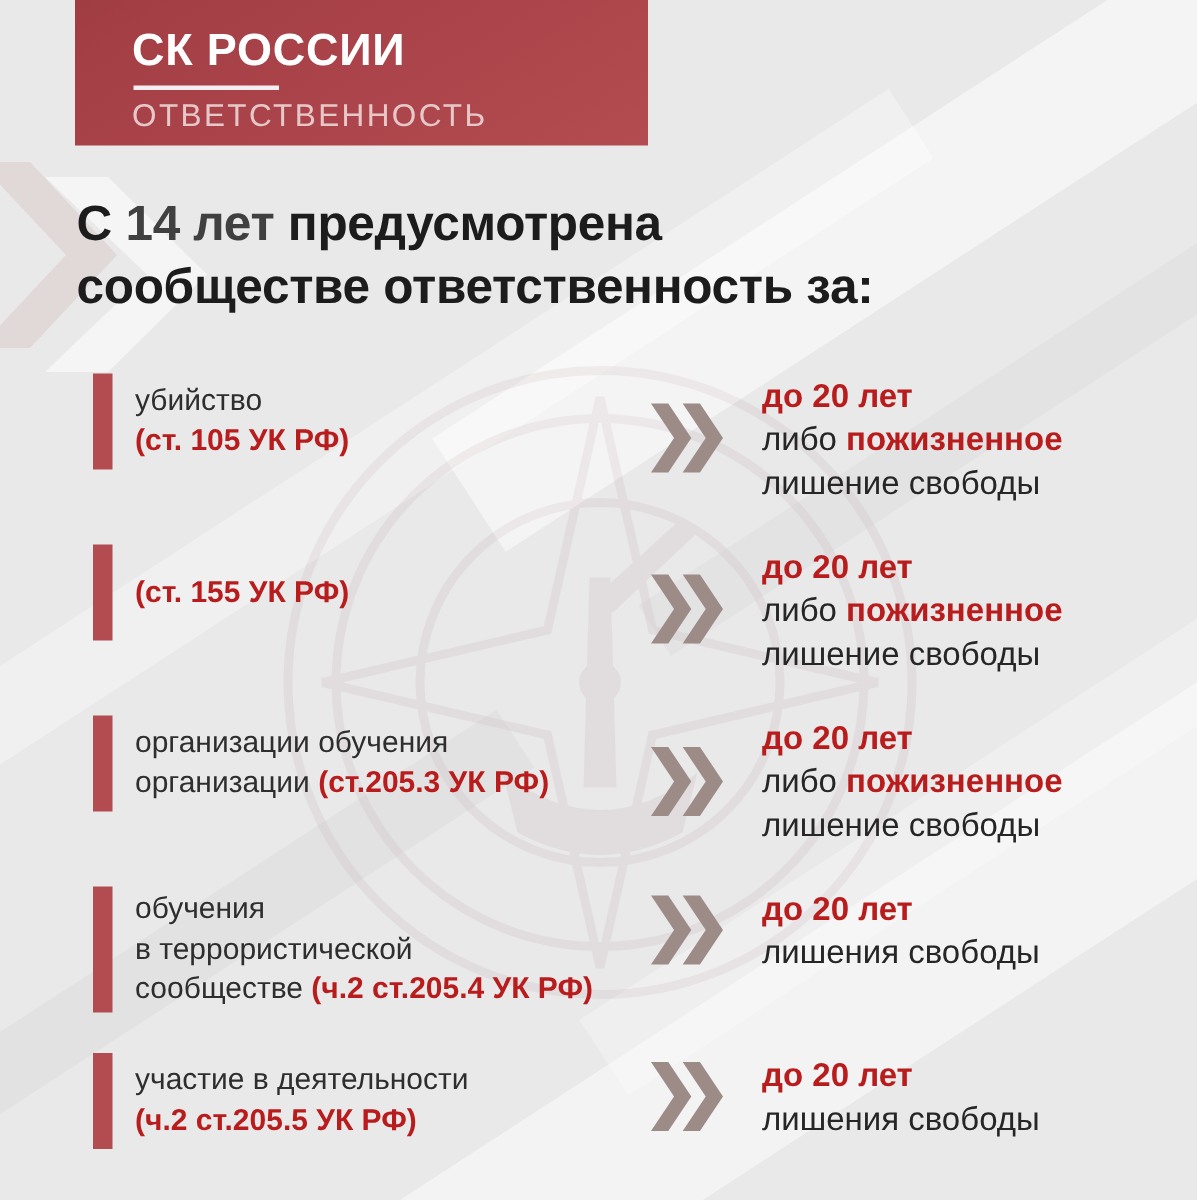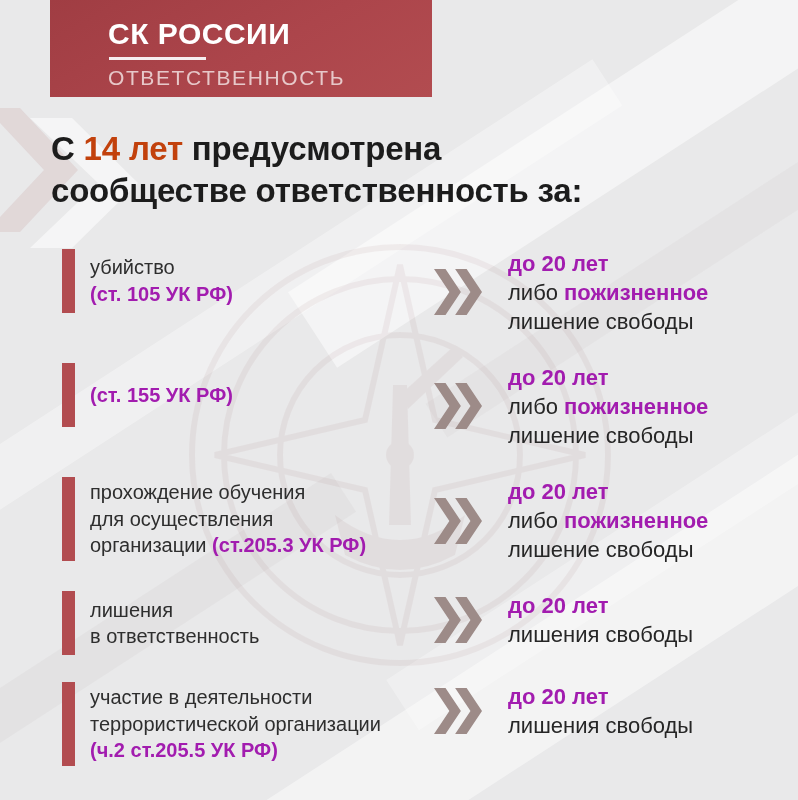--- a/index.html
+++ b/index.html
@@ -31,21 +31,21 @@
   .deco-chevrons { position: absolute; left: -14px; top: 108px; }
   .emblem { position: absolute; left: 175px; top: 225px; opacity: 0.075; }
   
   .brand-box {
     position: relative;
     margin-left: 50px;
     width: 382px;
     height: 97px;
     background: linear-gradient(150deg, #a03d43 0%, #ac454b 55%, #b24c50 100%);
     box-sizing: border-box;
-    padding: 17px 0 0 58px;
+    padding: 17px 0 0 38px;
   }
   .brand-title {
     color: #ffffff;
     font-size: 30px;
     font-weight: bold;
     letter-spacing: 0.5px;
     line-height: 1.1;
   }
   .brand-rule {
     width: 97px;
@@ -62,21 +62,21 @@
   
   .page-title {
     position: relative;
     margin: 31px 40px 0 51px;
     font-size: 33px;
     line-height: 1.27;
     font-weight: bold;
     color: #1c1c1c;
     letter-spacing: -0.2px;
   }
-  .page-title .accent { color: #c2410c; }
+  .page-title .accent { color: #404040; }
   
   .rows {
     position: relative;
     margin: 37px 28px 0 50px;
     display: flex;
     flex-direction: column;
     gap: 27px;
   }
   .row { display: flex; align-items: flex-start; padding-left: 12px; }
   .row .left {
@@ -91,21 +91,21 @@
     background: #b24c50;
     min-height: 64px;
   }
   .offense {
     align-self: center;
     font-size: 20px;
     line-height: 1.33;
     color: #2e2e2e;
     padding: 2px 0;
   }
-  .offense b, .penalty b { color: #a21caf; }
+  .offense b, .penalty b { color: #b91c1c; }
   .row .right {
     flex: 1;
     display: flex;
     align-items: center;
     gap: 26px;
   }
   .chev { flex: 0 0 auto; display: block; }
   .penalty {
     font-size: 22px;
     line-height: 1.32;
@@ -197,64 +197,63 @@
             <div class="tline"><span>либо </span><b>пожизненное</b></div>
             <div class="tline"><span>лишение свободы</span></div>
           </div>
     </div>
   </div>
 
   <div class="row">
     <div class="left">
       <div class="bar"></div>
       <div class="offense">
-            <div class="tline"><span>прохождение обучения</span></div>
-            <div class="tline"><span>для осуществления</span></div>
+            <div class="tline"><span>организации обучения</span></div>
             <div class="tline"><span>организации </span><b>(ст.205.3 УК РФ)</b></div>
           </div>
     </div>
     <div class="right">
       <svg class="chev" width="48" height="48" viewBox="0 0 50 48">
         <path d="M0 0 L12 0 L28 24 L12 48 L0 48 L16 24 Z" fill="#9d8b88"></path>
         <path d="M22 0 L34 0 L50 24 L34 48 L22 48 L38 24 Z" fill="#9d8b88"></path>
       </svg>
       <div class="penalty">
             <div class="tline"><b>до 20 лет</b></div>
             <div class="tline"><span>либо </span><b>пожизненное</b></div>
             <div class="tline"><span>лишение свободы</span></div>
           </div>
     </div>
   </div>
 
   <div class="row">
     <div class="left">
       <div class="bar"></div>
       <div class="offense">
-            <div class="tline"><span>лишения</span></div>
-            <div class="tline"><span>в ответственность</span></div>
+            <div class="tline"><span>обучения</span></div>
+            <div class="tline"><span>в террористической</span></div>
+            <div class="tline"><span>сообществе </span><b>(ч.2 ст.205.4 УК РФ)</b></div>
           </div>
     </div>
     <div class="right">
       <svg class="chev" width="48" height="48" viewBox="0 0 50 48">
         <path d="M0 0 L12 0 L28 24 L12 48 L0 48 L16 24 Z" fill="#9d8b88"></path>
         <path d="M22 0 L34 0 L50 24 L34 48 L22 48 L38 24 Z" fill="#9d8b88"></path>
       </svg>
       <div class="penalty">
             <div class="tline"><b>до 20 лет</b></div>
             <div class="tline"><span>лишения свободы</span></div>
           </div>
     </div>
   </div>
 
   <div class="row">
     <div class="left">
       <div class="bar"></div>
       <div class="offense">
             <div class="tline"><span>участие в деятельности</span></div>
-            <div class="tline"><span>террористической организации</span></div>
             <div class="tline"><b>(ч.2 ст.205.5 УК РФ)</b></div>
           </div>
     </div>
     <div class="right">
       <svg class="chev" width="48" height="48" viewBox="0 0 50 48">
         <path d="M0 0 L12 0 L28 24 L12 48 L0 48 L16 24 Z" fill="#9d8b88"></path>
         <path d="M22 0 L34 0 L50 24 L34 48 L22 48 L38 24 Z" fill="#9d8b88"></path>
       </svg>
       <div class="penalty">
             <div class="tline"><b>до 20 лет</b></div>

